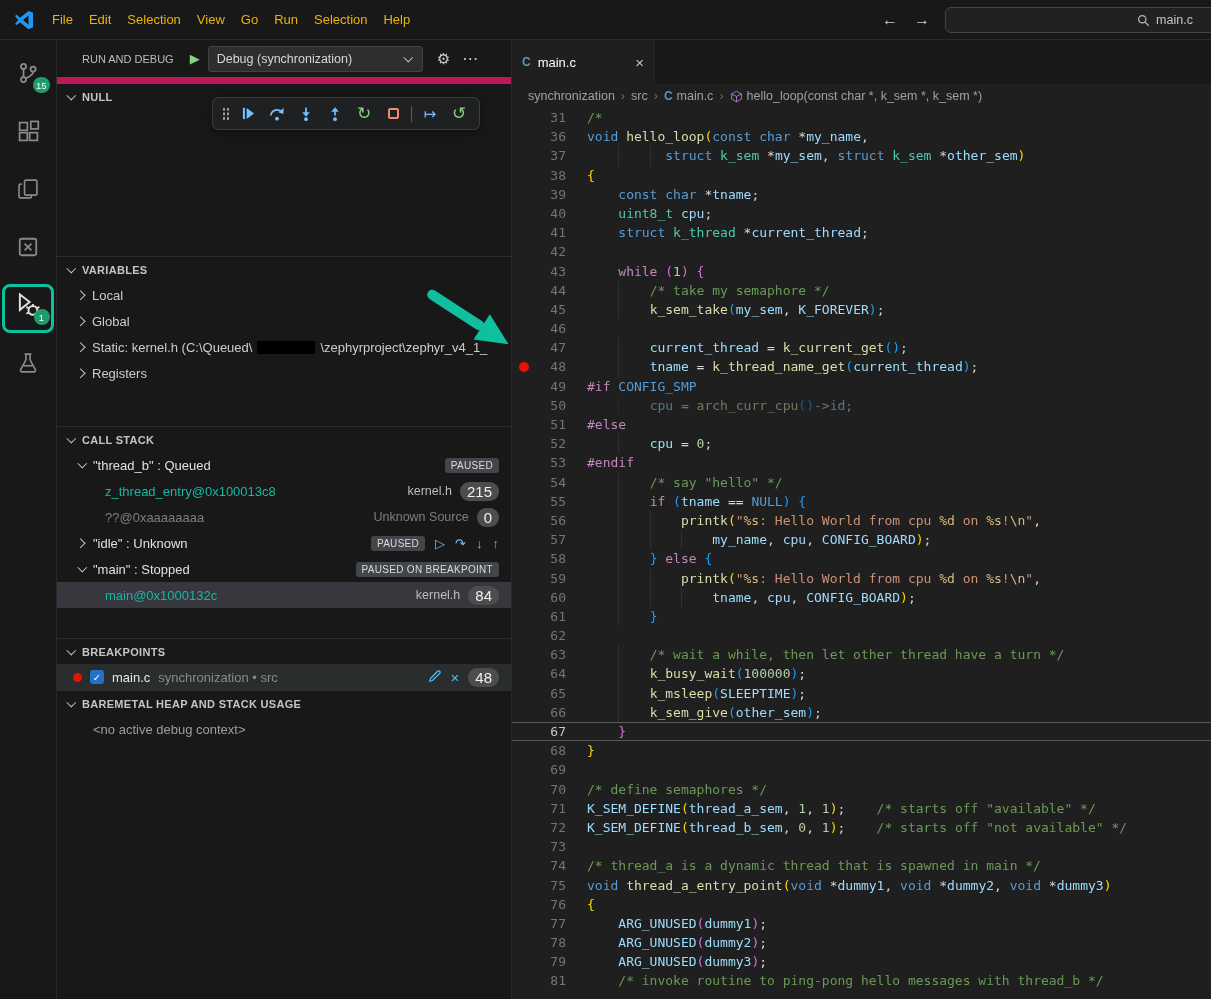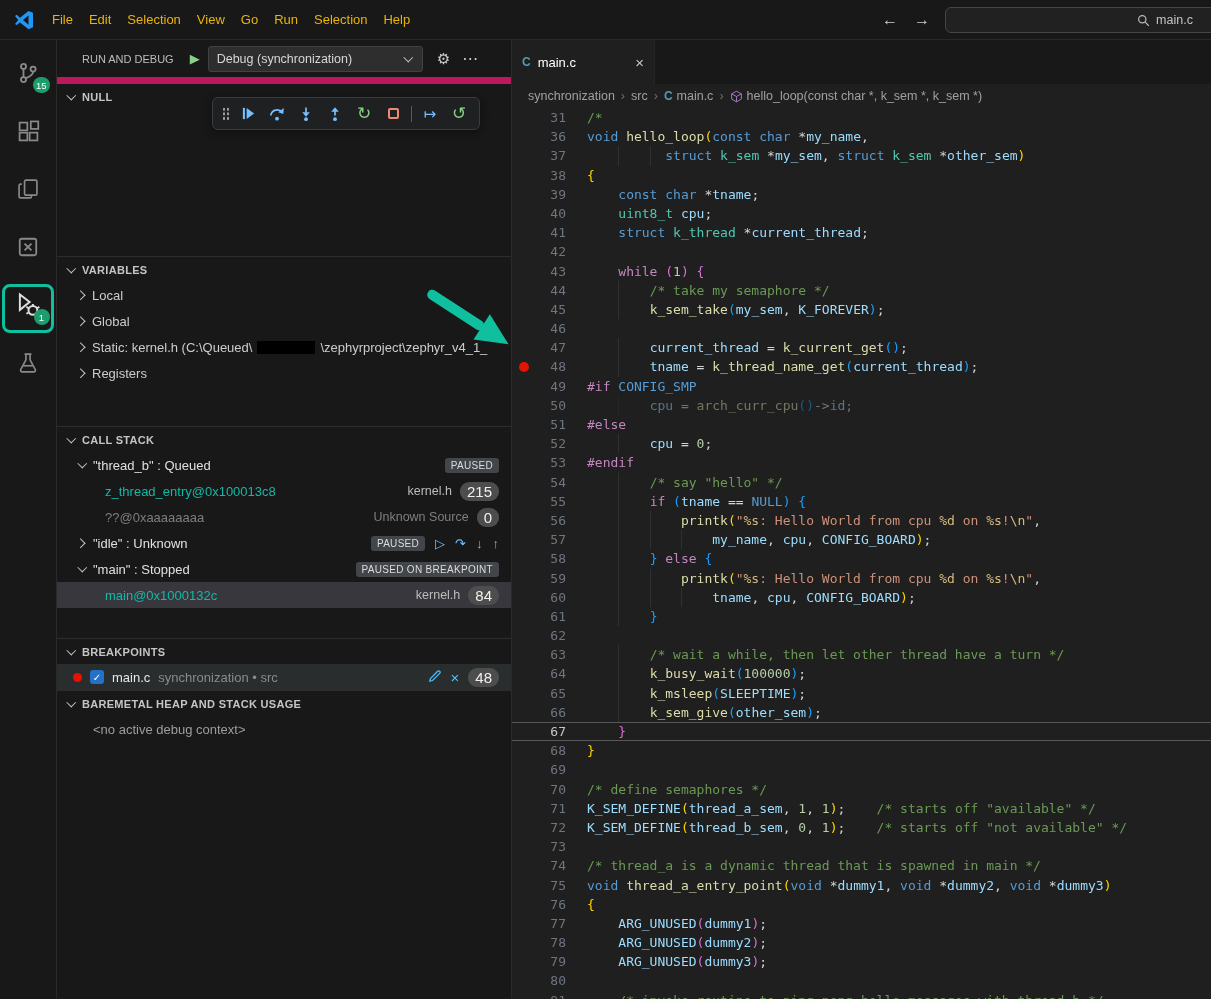--- a/index.html
+++ b/index.html
@@ -363,21 +363,20 @@
         <div class="code-line"><div class="glyph"></div><div class="lnum">70</div><div class="ltext"><span style="color: rgb(106, 153, 85);">/* define semaphores */</span></div></div>
         <div class="code-line"><div class="glyph"></div><div class="lnum">71</div><div class="ltext"><span style="color: rgb(156, 220, 254);">K_SEM_DEFINE</span><span style="color: rgb(255, 215, 0);">(</span><span style="color: rgb(156, 220, 254);">thread_a_sem</span><span style="color: rgb(212, 212, 212);">, </span><span style="color: rgb(181, 206, 168);">1</span><span style="color: rgb(212, 212, 212);">, </span><span style="color: rgb(181, 206, 168);">1</span><span style="color: rgb(255, 215, 0);">)</span><span style="color: rgb(212, 212, 212);">;</span><span style="color: rgb(212, 212, 212);">    </span><span style="color: rgb(106, 153, 85);">/* starts off "available" */</span></div></div>
         <div class="code-line"><div class="glyph"></div><div class="lnum">72</div><div class="ltext"><span style="color: rgb(156, 220, 254);">K_SEM_DEFINE</span><span style="color: rgb(255, 215, 0);">(</span><span style="color: rgb(156, 220, 254);">thread_b_sem</span><span style="color: rgb(212, 212, 212);">, </span><span style="color: rgb(181, 206, 168);">0</span><span style="color: rgb(212, 212, 212);">, </span><span style="color: rgb(181, 206, 168);">1</span><span style="color: rgb(255, 215, 0);">)</span><span style="color: rgb(212, 212, 212);">;</span><span style="color: rgb(212, 212, 212);">    </span><span style="color: rgb(106, 153, 85);">/* starts off "not available" */</span></div></div>
         <div class="code-line"><div class="glyph"></div><div class="lnum">73</div><div class="ltext"></div></div>
         <div class="code-line"><div class="glyph"></div><div class="lnum">74</div><div class="ltext"><span style="color: rgb(106, 153, 85);">/* thread_a is a dynamic thread that is spawned in main */</span></div></div>
         <div class="code-line"><div class="glyph"></div><div class="lnum">75</div><div class="ltext"><span style="color: rgb(86, 156, 214);">void</span><span style="color: rgb(212, 212, 212);"> </span><span style="color: rgb(220, 220, 170);">thread_a_entry_point</span><span style="color: rgb(255, 215, 0);">(</span><span style="color: rgb(86, 156, 214);">void</span><span style="color: rgb(212, 212, 212);"> *</span><span style="color: rgb(156, 220, 254);">dummy1</span><span style="color: rgb(212, 212, 212);">, </span><span style="color: rgb(86, 156, 214);">void</span><span style="color: rgb(212, 212, 212);"> *</span><span style="color: rgb(156, 220, 254);">dummy2</span><span style="color: rgb(212, 212, 212);">, </span><span style="color: rgb(86, 156, 214);">void</span><span style="color: rgb(212, 212, 212);"> *</span><span style="color: rgb(156, 220, 254);">dummy3</span><span style="color: rgb(255, 215, 0);">)</span></div></div>
         <div class="code-line"><div class="glyph"></div><div class="lnum">76</div><div class="ltext"><span style="color: rgb(255, 215, 0);">{</span></div></div>
         <div class="code-line"><div class="glyph"></div><div class="lnum">77</div><div class="ltext"><span style="color: rgb(212, 212, 212);">    </span><span style="color: rgb(156, 220, 254);">ARG_UNUSED</span><span style="color: rgb(218, 112, 214);">(</span><span style="color: rgb(156, 220, 254);">dummy1</span><span style="color: rgb(218, 112, 214);">)</span><span style="color: rgb(212, 212, 212);">;</span></div></div>
         <div class="code-line"><div class="glyph"></div><div class="lnum">78</div><div class="ltext"><span style="color: rgb(212, 212, 212);">    </span><span style="color: rgb(156, 220, 254);">ARG_UNUSED</span><span style="color: rgb(218, 112, 214);">(</span><span style="color: rgb(156, 220, 254);">dummy2</span><span style="color: rgb(218, 112, 214);">)</span><span style="color: rgb(212, 212, 212);">;</span></div></div>
         <div class="code-line"><div class="glyph"></div><div class="lnum">79</div><div class="ltext"><span style="color: rgb(212, 212, 212);">    </span><span style="color: rgb(156, 220, 254);">ARG_UNUSED</span><span style="color: rgb(218, 112, 214);">(</span><span style="color: rgb(156, 220, 254);">dummy3</span><span style="color: rgb(218, 112, 214);">)</span><span style="color: rgb(212, 212, 212);">;</span></div></div>
-        <div class="code-line"><div class="glyph"></div><div class="lnum">80</div><div class="ltext"></div></div>
         <div class="code-line"><div class="glyph"></div><div class="lnum">81</div><div class="ltext"><span style="color: rgb(212, 212, 212);">    </span><span style="color: rgb(106, 153, 85);">/* invoke routine to ping-pong hello messages with thread_b */</span></div></div>
       </div>
   </div>
 </div>
 
 <div class="debug-toolbar">
   <span class="grip"></span>
   <span class="tb-btn">
     <svg width="15" height="15" viewBox="0 0 16 16">
         <rect x="2" y="2" width="2.2" height="12" fill="#75beff"></rect>

